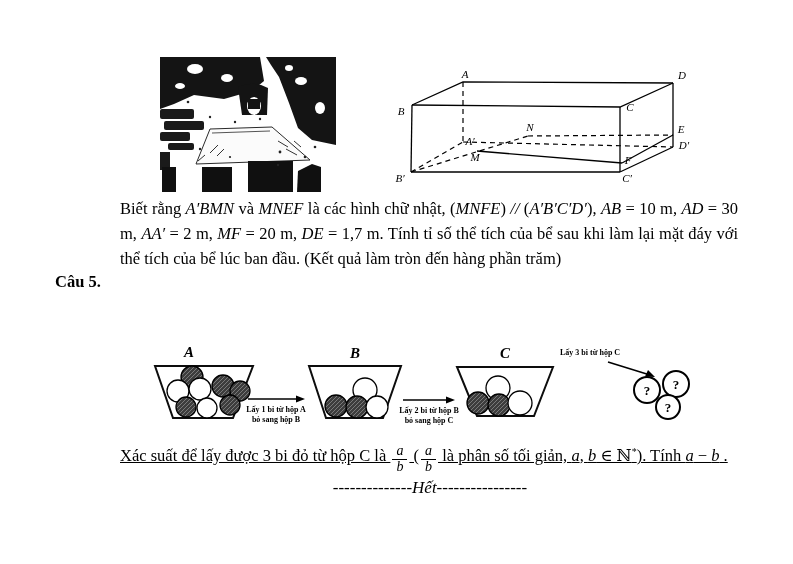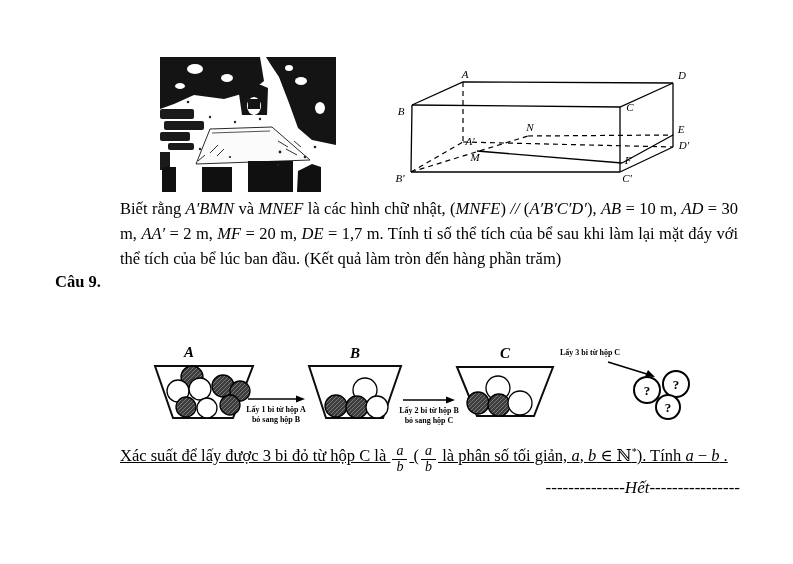--- a/index.html
+++ b/index.html
@@ -8,21 +8,21 @@
     font-family:"Liberation Serif","DejaVu Serif",serif;color:#000;
   }
   .photo{position:absolute;left:160px;top:57px;}
   .boxfig{position:absolute;left:390px;top:52px;}
   .para{position:absolute;font-size:16.5px;line-height:25px;text-align:justify;}
   .p5{left:120px;top:196px;width:618px;}
   .cau-label{position:absolute;left:55px;top:272px;font-size:16.5px;font-weight:bold;white-space:nowrap;}
   .p6{left:120px;top:271px;width:618px;line-height:24px;}
   .marblefig{position:absolute;left:140px;top:337px;}
   .qline{position:absolute;left:120px;top:437px;width:625px;font-size:16.5px;line-height:38px;text-decoration:underline;}
-  .het{position:absolute;left:120px;top:477px;width:620px;text-align:right;
+  .het{position:absolute;left:120px;top:477px;width:620px;text-align:center;
        font-style:italic;font-size:17px;line-height:22px;}
   .it{font-style:italic;margin-top:20px;}
   .seg-sup{font-size:10px;vertical-align:super;line-height:0;}
   .frac{display:inline-block;text-align:center;vertical-align:-10px;font-style:italic;
         line-height:1.05;margin:0 2px;}
   .frac .num{display:block;border-bottom:1.2px solid #000;padding:0 4px;font-size:14px;}
   .frac .den{display:block;padding:0 4px;font-size:14px;}
   svg text{font-family:"Liberation Serif","DejaVu Serif",serif;}
   .vlabel{font-style:italic;font-size:11px;}
   .figletter{font-style:italic;font-weight:bold;font-size:15px;}
@@ -118,21 +118,21 @@
       <text class="vlabel" x="140" y="79" text-anchor="middle">N</text>
       <text class="vlabel" x="80" y="93" text-anchor="middle">A′</text>
       <text class="vlabel" x="10" y="130" text-anchor="middle">B′</text>
       <text class="vlabel" x="237" y="130" text-anchor="middle">C′</text>
       <text class="vlabel" x="294" y="97" text-anchor="middle">D′</text>
     </g>
   </svg>
 
   <div class="para p5"><span>Biết rằng  </span><span class="it">A′BMN</span><span>  và  </span><span class="it">MNEF</span><span>  là các hình chữ nhật,  (</span><span class="it">MNFE</span><span>) </span><span class="it">//</span><span> (</span><span class="it">A′B′C′D′</span><span>), </span><span class="it">AB</span><span> = 10 m, </span><span class="it">AD</span><span> = 30 m,  </span><span class="it">AA′</span><span> = 2 m,  </span><span class="it">MF</span><span> = 20 m, </span><span class="it">DE</span><span> = 1,7 m.  Tính tỉ số thể tích của bể sau khi làm lại mặt đáy với thể tích của bể lúc ban đầu. (Kết quả làm tròn đến hàng phần trăm)</span></div>
 
-  <div class="cau-label">Câu 9.</div>
+  <div class="cau-label">Câu 5.</div>
 
   <svg class="marblefig" width="600" height="105" viewBox="0 0 600 105">
     <defs>
       <pattern id="hatchP" width="4" height="4" patternUnits="userSpaceOnUse">
         <rect width="4" height="4" fill="#3d3d3d"></rect>
         <path d="M0,4 L4,0" stroke="#8a8a8a" stroke-width="0.8"></path>
       </pattern>
     </defs>
 
     <g>

